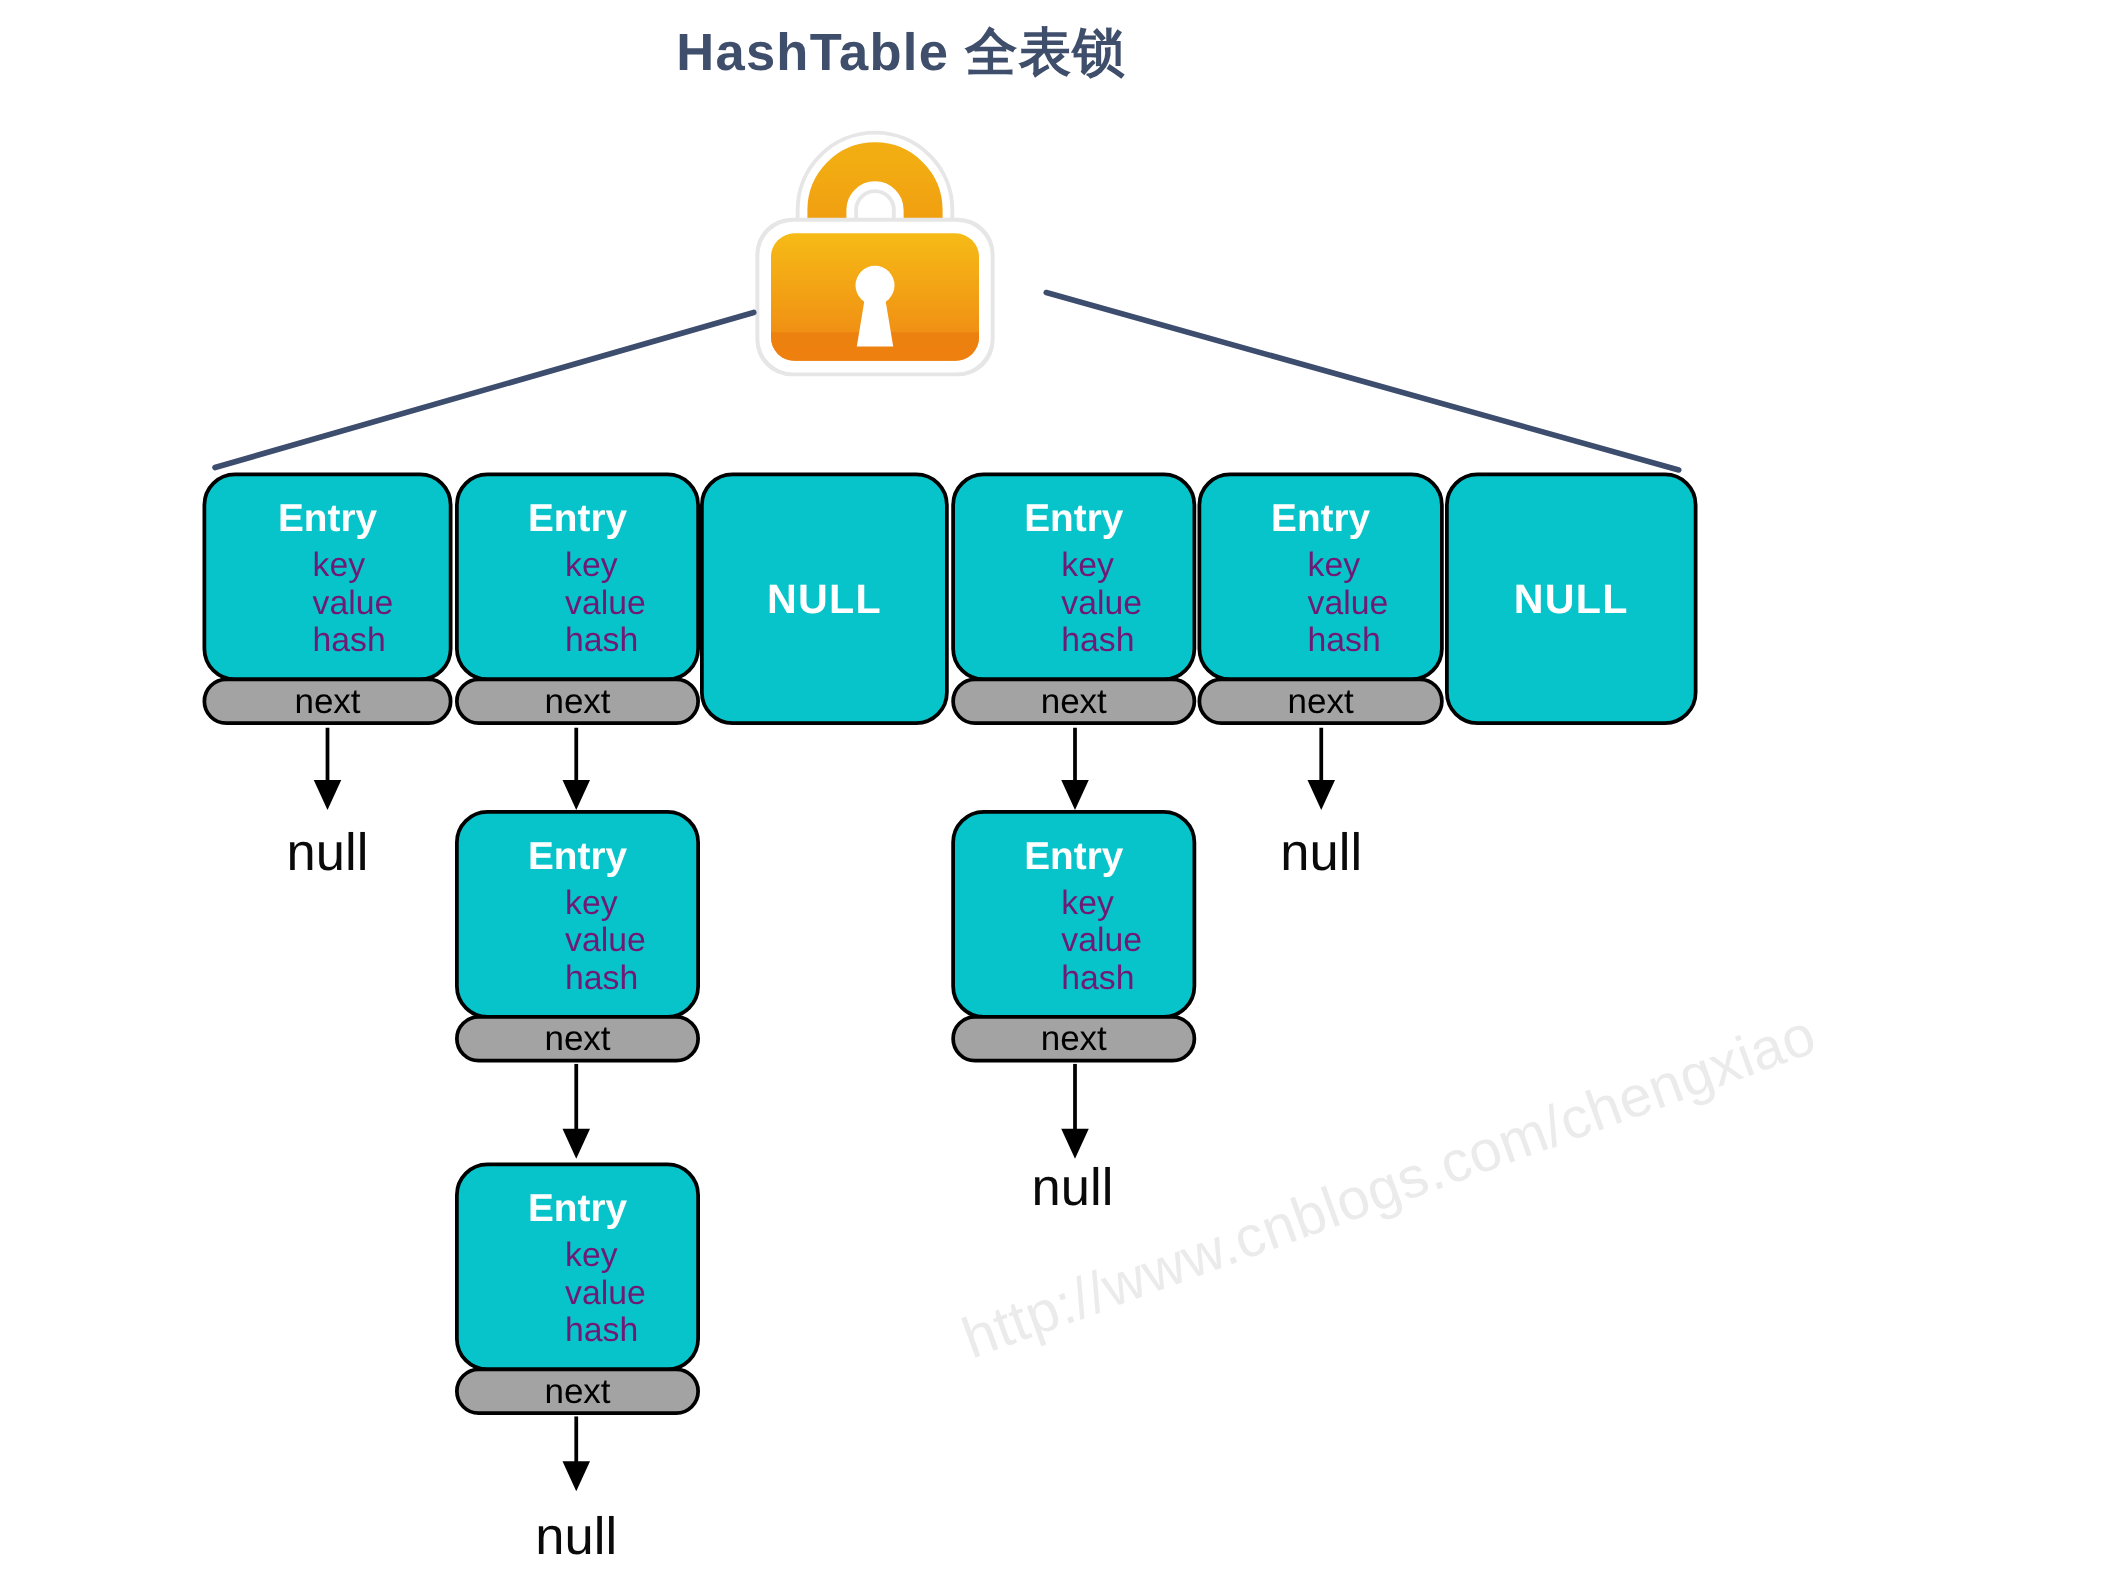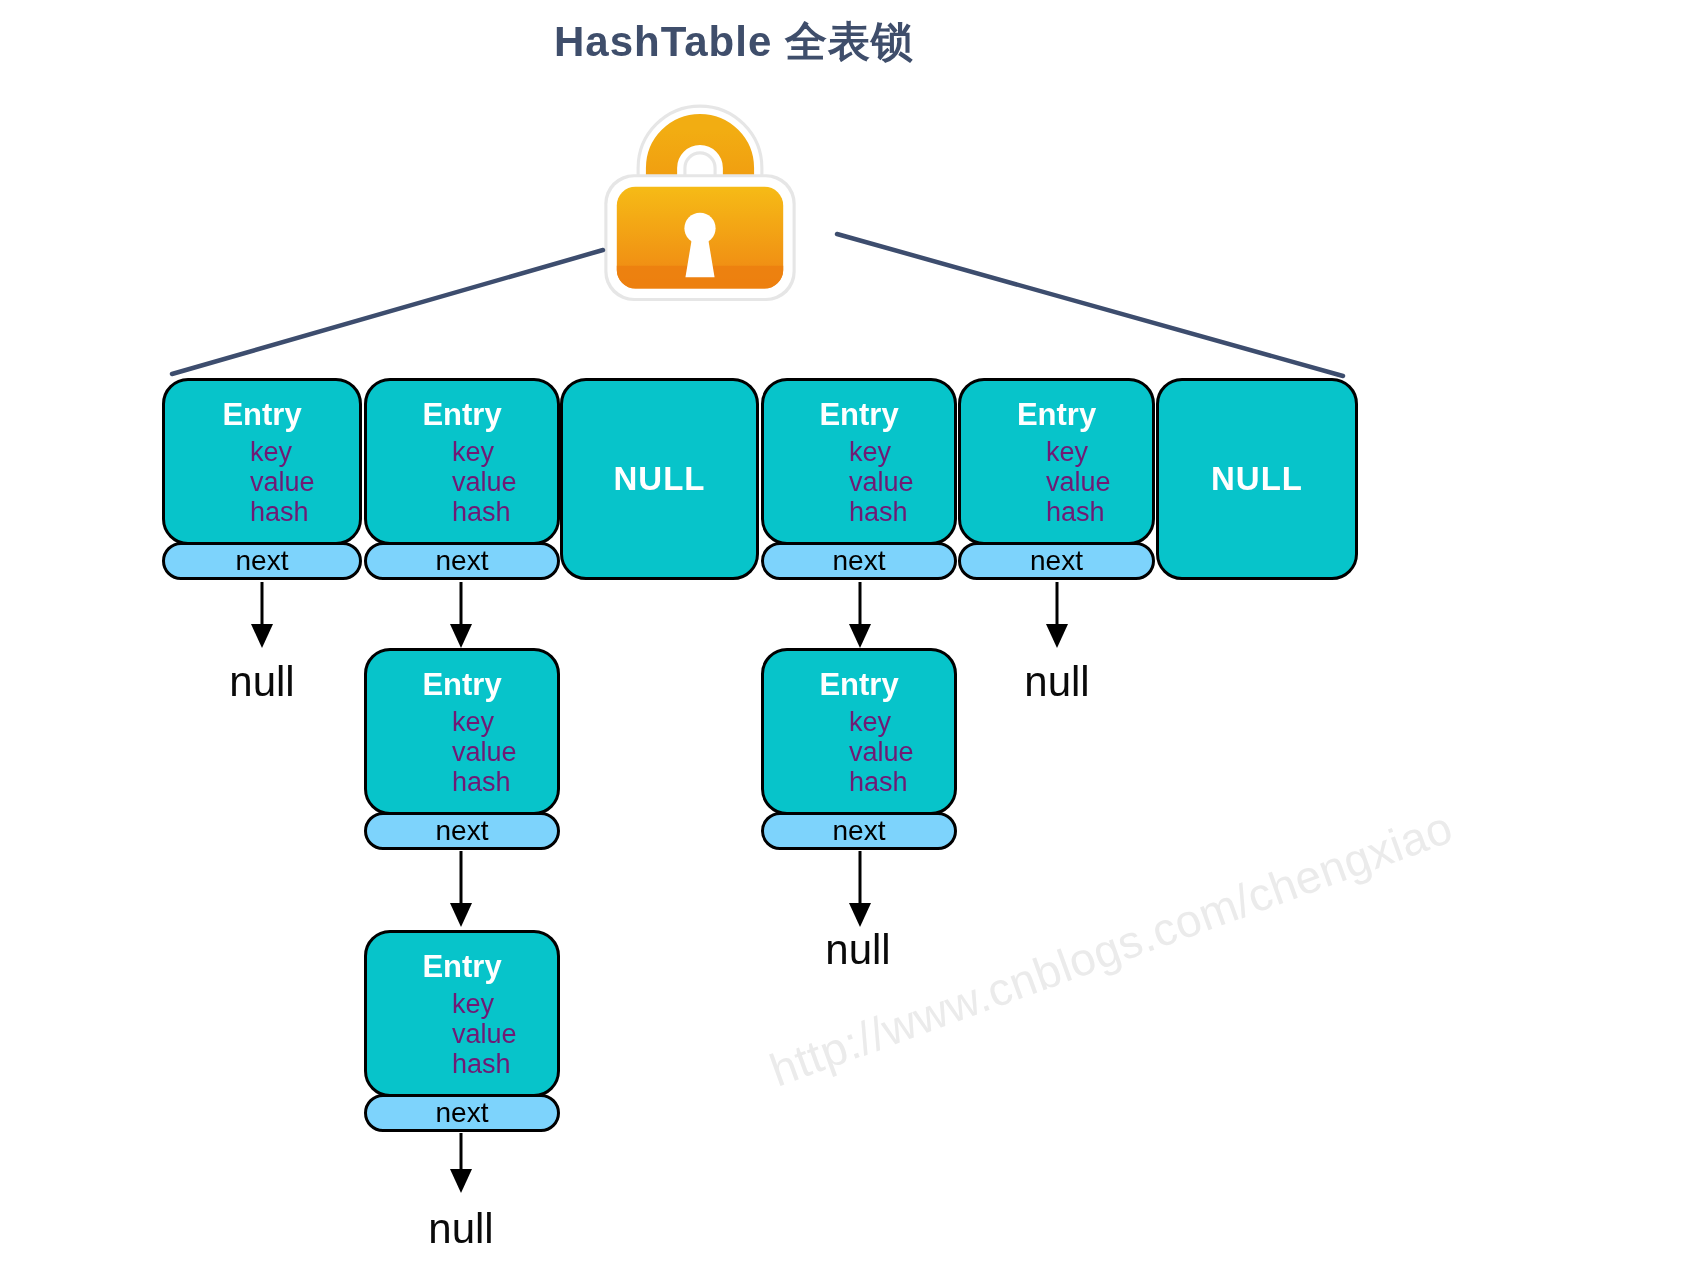--- a/index.html
+++ b/index.html
@@ -4,21 +4,21 @@
 <style>
   html,body{margin:0;padding:0;background:#fff;}
   #canvas{
     position:relative;
     width:1692px;height:1264px;
     background:#ffffff;
     font-family:"Liberation Sans","DejaVu Sans",sans-serif;
     overflow:hidden;
   }
   .title{
-    position:absolute;left:420px;top:14px;width:628px;
+    position:absolute;left:407px;top:14px;width:628px;
     text-align:center;
     font-size:42px;font-weight:bold;color:#3f4e6b;
     letter-spacing:1px;
   }
   .lock{position:absolute;left:596px;top:84px;width:208px;height:222px;}
   .lines{position:absolute;left:0;top:0;pointer-events:none;}
   .bucket{position:absolute;box-sizing:border-box;}
   .entry-card{
     box-sizing:border-box;height:167px;
     border:3px solid #000;border-radius:26px;
@@ -30,21 +30,21 @@
     text-align:center;font-size:31px;font-weight:bold;color:#ffffff;
     margin-bottom:4px;
   }
   .entry-fields{
     text-align:left;padding-left:85px;
     font-size:27px;line-height:30px;color:#701a75;
   }
   .next-pill{
     box-sizing:border-box;height:38px;margin-top:-3px;
     border:3px solid #000;border-radius:19px;
-    background:#7dd3fc;
+    background:#a3a3a3;
     display:flex;align-items:center;justify-content:center;
     font-size:28px;color:#000;
   }
   .null-card{
     box-sizing:border-box;height:202px;
     border:3px solid #000;border-radius:26px;
     background:#07c4ca;
     display:flex;align-items:center;justify-content:center;
     font-size:33px;font-weight:bold;color:#fff;letter-spacing:1px;
   }

